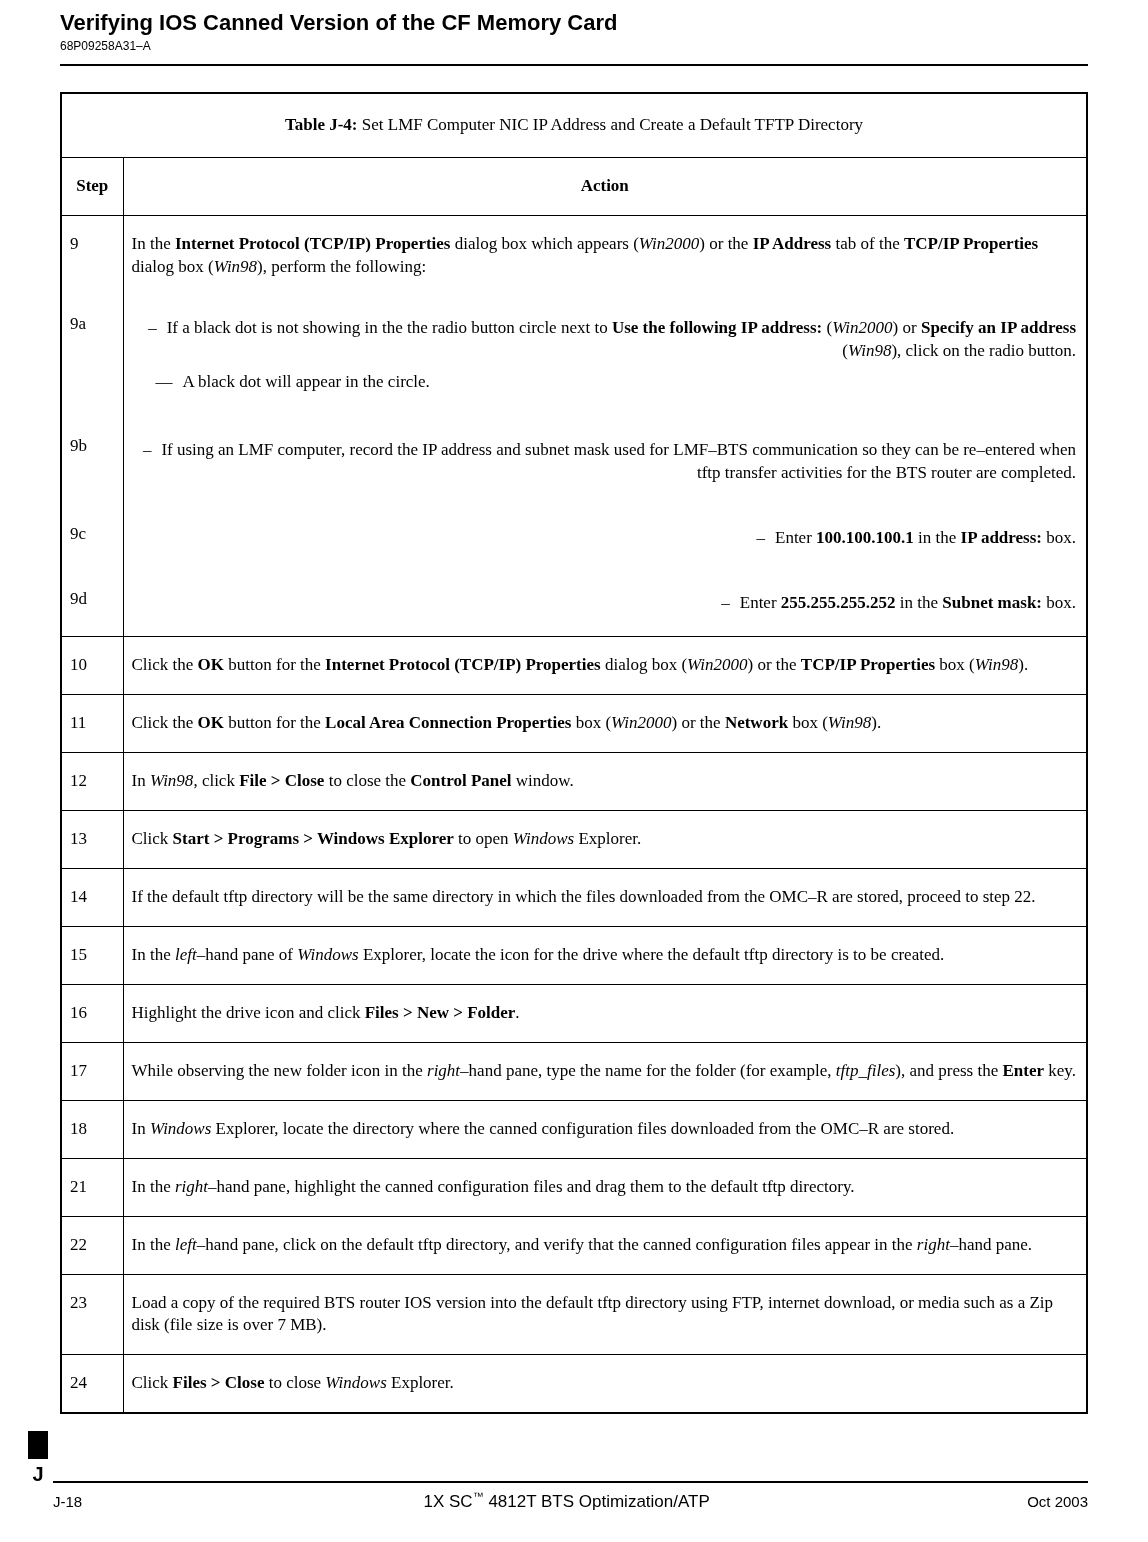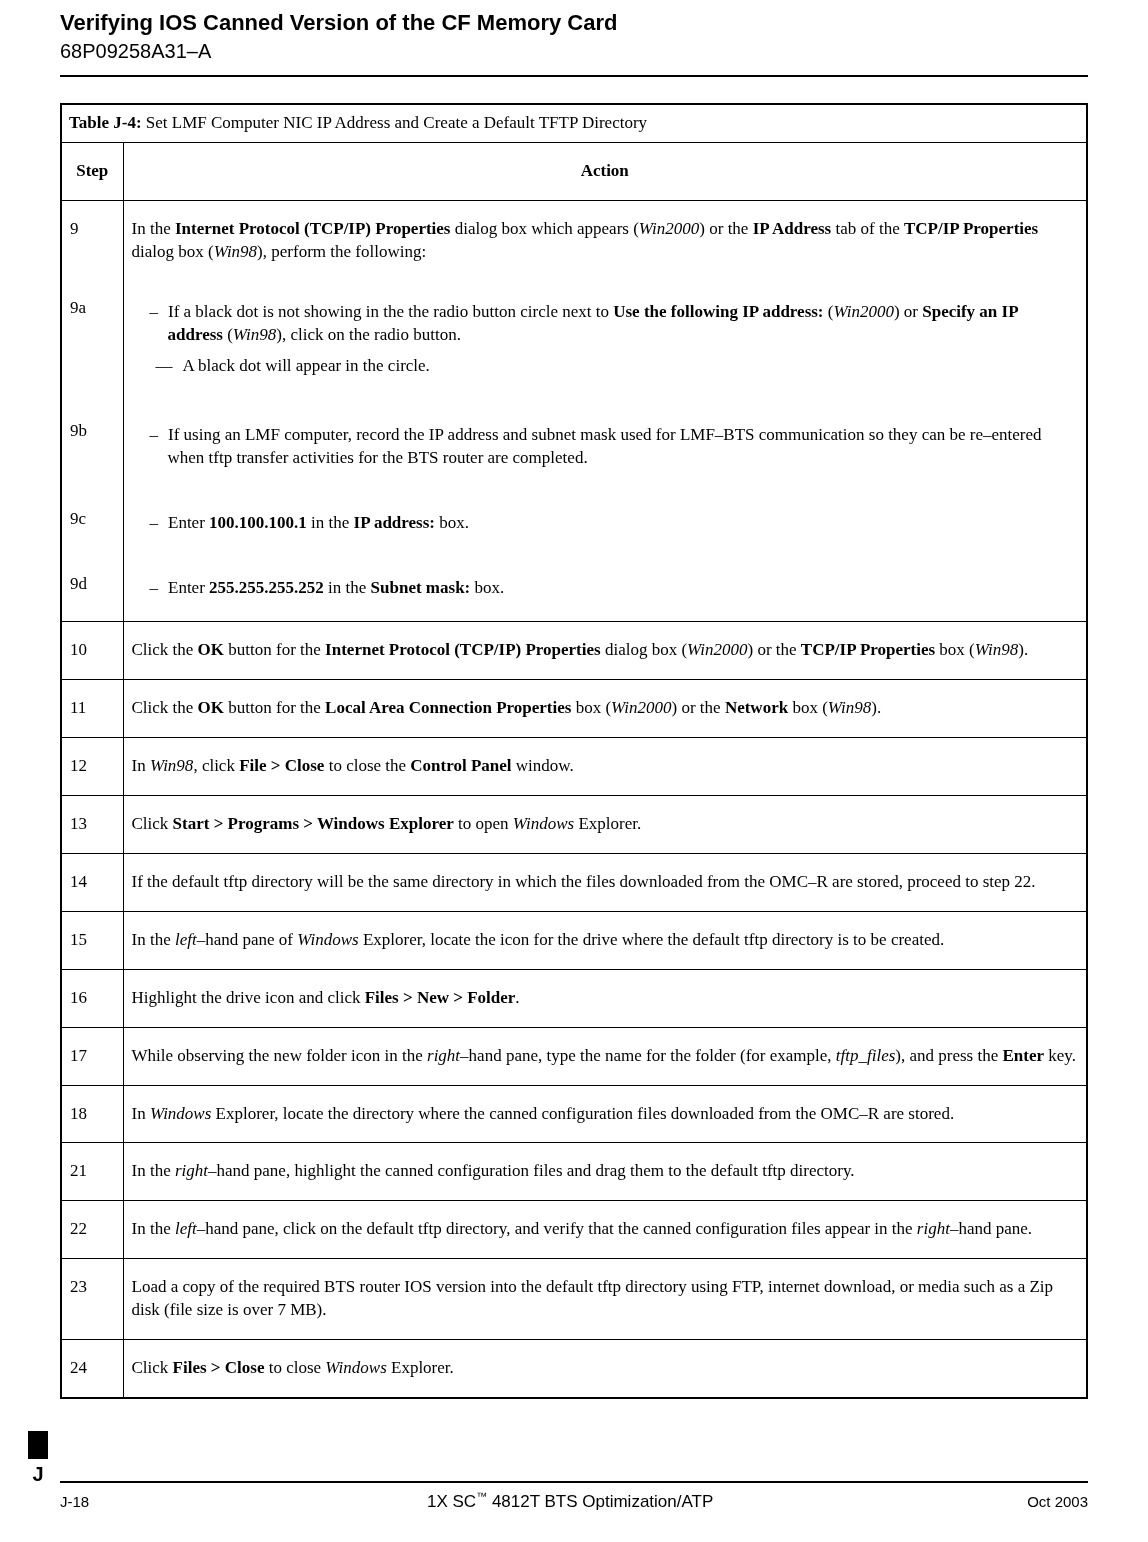--- a/index.html
+++ b/index.html
@@ -23,46 +23,47 @@
       border-bottom: 2px solid #000;
       flex-direction: column;
     }
     .top-title {
       font-family: Arial, Helvetica, sans-serif;
       font-weight: bold;
       font-size: 22px;
     }
     .top-right {
       font-family: Arial, Helvetica, sans-serif;
-      font-size: 20px;
+      font-size: 12px;
       text-align: center;
     }
     .maintable {
       margin-top: 26px;
       width: 100%;
       border-collapse: collapse;
       border: 2px solid #000;
     }
     .maintable th, .maintable td {
       border: 1px solid #000;
       padding: 17px 8px;
       vertical-align: top;
       text-align: left;
     }
     .caption-row td {
-      padding: 7px;
+      text-align: center;
+      padding: 20px;
     }
     .caption-row td b { font-weight: bold; }
     .header-row th {
       text-align: center;
       font-weight: bold;
     }
     .header-row th.step-col { width: 62px; }
     .step-cell { text-align: center; }
-    .dash-item { padding-left: 24px; text-indent: -18px; margin: 4px 12px; }
+    .dash-item { padding-left: 24px; text-indent: -18px; margin: 4px 2px; text-align: right; }
     .dash-item::before { content: "–"; padding-right: 10px; }
     .mdash-item { padding-left: 52px; text-indent: -28px; margin: 8px 0; }
     .mdash-item::before { content: "—"; padding-right: 10px; }
     .no-top-border td { border-top: none; }
     .no-bottom-border td { border-bottom: none; }
     .tab-marker {
       position: absolute;
       left: 28px;
       bottom: 54px;
       width: 20px;
@@ -74,21 +75,21 @@
     }
     .tab-letter {
       font-family: Arial, Helvetica, sans-serif;
       font-weight: bold;
       font-size: 20px;
       text-align: center;
       padding-top: 2px;
     }
     .footer {
       position: absolute;
-      left: 60px;
+      left: 53px;
       right: 60px;
       bottom: 28px;
       border-top: 2px solid #000;
       display: flex;
       justify-content: space-between;
       align-items: center;
       padding-top: 6px;
       font-family: Arial, Helvetica, sans-serif;
       font-size: 15px;
     }

